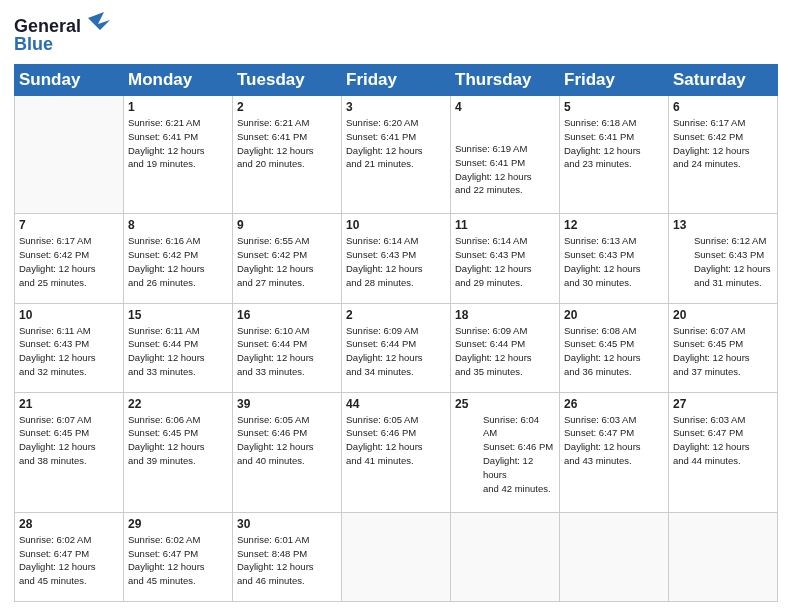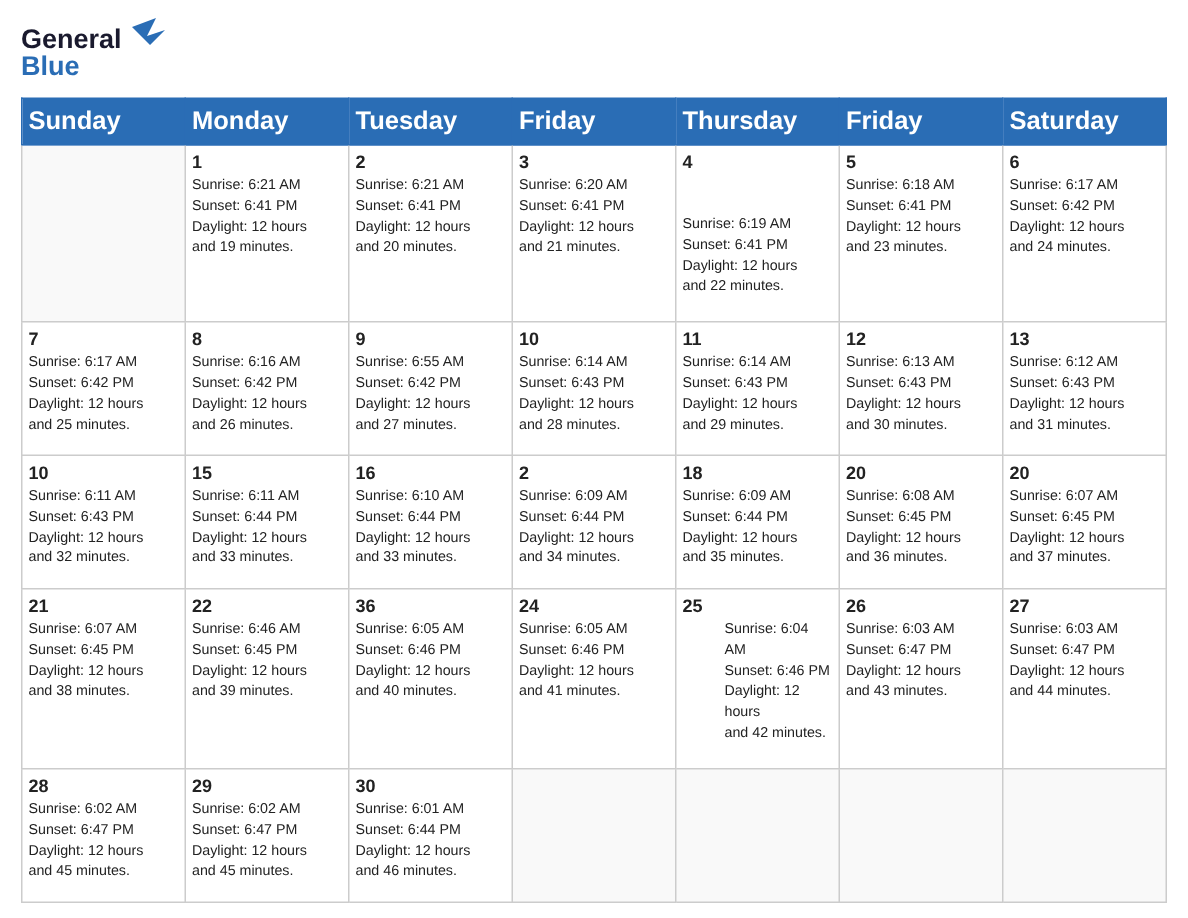--- a/index.html
+++ b/index.html
@@ -196,21 +196,21 @@
           </td>
           <td>
             <span class="day-num">12</span>
             <div class="day-info" style="white-space: pre-line;">Sunrise: 6:13 AM
 Sunset: 6:43 PM
 Daylight: 12 hours
 and 30 minutes.</div>
           </td>
           <td>
             <span class="day-num">13</span>
-            <div class="day-info" style="white-space: pre-line;">Sunrise: 6:12 AM
+            <div class="day-info" style="white-space: pre-line; margin-left: 21px;">Sunrise: 6:12 AM
 Sunset: 6:43 PM
 Daylight: 12 hours
 and 31 minutes.</div>
           </td>
         </tr>
         <tr>
           <td>
             <span class="day-num">10</span>
             <div class="day-info" style="white-space: pre-line;">Sunrise: 6:11 AM
 Sunset: 6:43 PM
@@ -263,34 +263,34 @@
         <tr>
           <td>
             <span class="day-num">21</span>
             <div class="day-info" style="white-space: pre-line;">Sunrise: 6:07 AM
 Sunset: 6:45 PM
 Daylight: 12 hours
 and 38 minutes.</div>
           </td>
           <td>
             <span class="day-num">22</span>
-            <div class="day-info" style="white-space: pre-line;">Sunrise: 6:46 AM
+            <div class="day-info" style="white-space: pre-line;">Sunrise: 6:06 AM
 Sunset: 6:45 PM
 Daylight: 12 hours
 and 39 minutes.</div>
           </td>
           <td>
-            <span class="day-num">36</span>
+            <span class="day-num">39</span>
             <div class="day-info" style="white-space: pre-line;">Sunrise: 6:05 AM
 Sunset: 6:46 PM
 Daylight: 12 hours
 and 40 minutes.</div>
           </td>
           <td>
-            <span class="day-num">24</span>
+            <span class="day-num">44</span>
             <div class="day-info" style="white-space: pre-line;">Sunrise: 6:05 AM
 Sunset: 6:46 PM
 Daylight: 12 hours
 and 41 minutes.</div>
           </td>
           <td>
             <span class="day-num">25</span>
             <div class="day-info" style="white-space: pre-line; margin-left: 28px;">Sunrise: 6:04 AM
 Sunset: 6:46 PM
 Daylight: 12 hours
@@ -322,21 +322,21 @@
           <td>
             <span class="day-num">29</span>
             <div class="day-info" style="white-space: pre-line;">Sunrise: 6:02 AM
 Sunset: 6:47 PM
 Daylight: 12 hours
 and 45 minutes.</div>
           </td>
           <td>
             <span class="day-num">30</span>
             <div class="day-info" style="white-space: pre-line;">Sunrise: 6:01 AM
-Sunset: 6:44 PM
+Sunset: 8:48 PM
 Daylight: 12 hours
 and 46 minutes.</div>
           </td>
           <td class="empty"></td>
           <td class="empty"></td>
           <td class="empty"></td>
           <td class="empty"></td>
         </tr>
       </tbody>
   </table>

